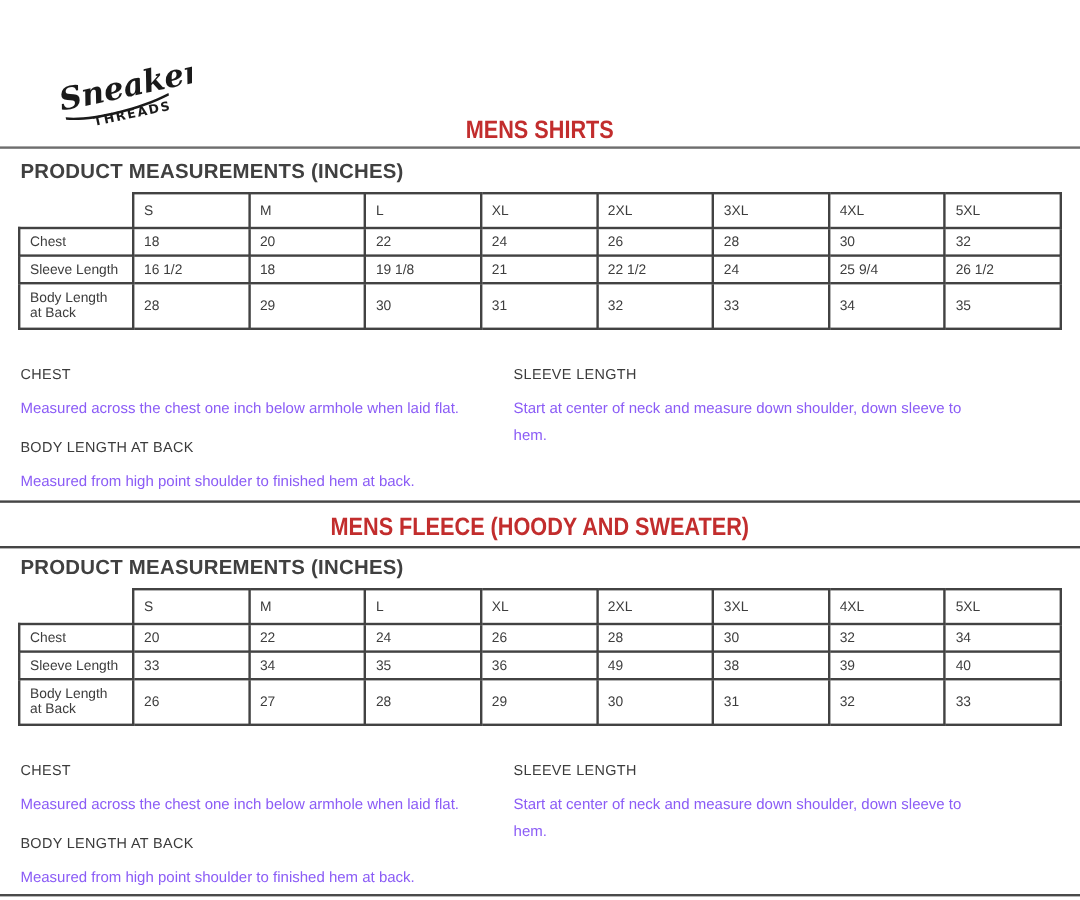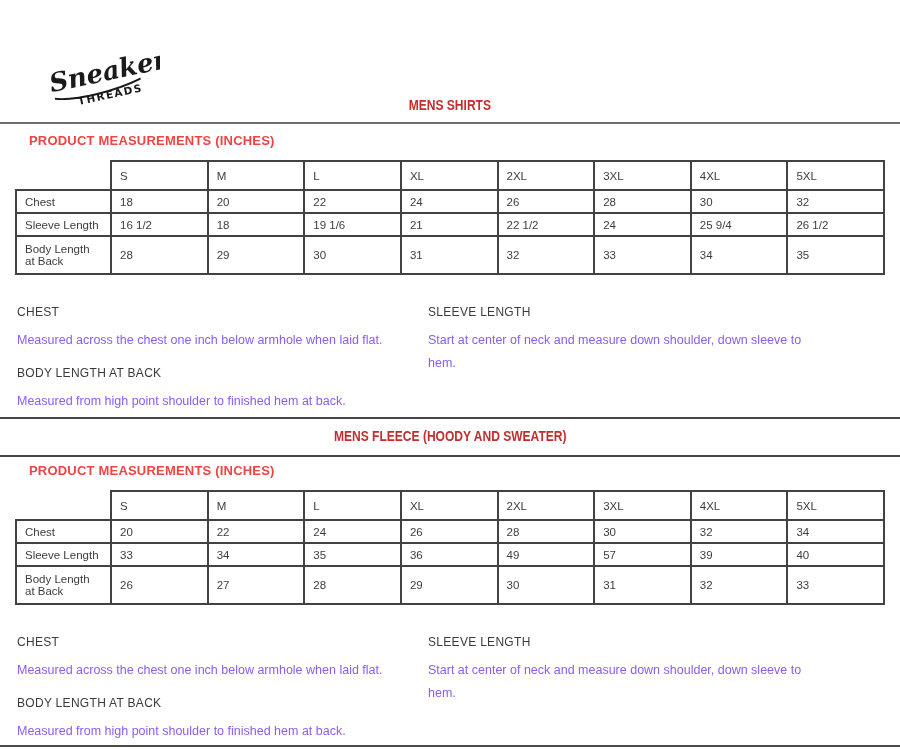--- a/index.html
+++ b/index.html
@@ -1,26 +1,26 @@
 <!DOCTYPE html>
 <html><head>
 <meta charset="utf-8">
 <style>
   html,body{margin:0;padding:0;background:#fff;}
   .page{
     position:relative;width:900px;height:750px;background:#ffffff;
     font-family:"Liberation Sans",sans-serif;color:#3f3f3f;overflow:hidden;
   }
   .logo{position:absolute;left:40px;top:42px;}
-  .section-title{position:absolute;left:0;width:900px;text-align:center;font-weight:bold;font-size:14px;}
+  .section-title{position:absolute;left:0;width:900px;text-align:center;font-weight:bold;font-size:21px;}
   .section-title .ttl{display:inline-block;transform:scaleX(0.86);transform-origin:center;}
   .rule{position:absolute;left:0;width:900px;height:2px;border:0;margin:0;padding:0;}
   .rule-gray{background:#6e6e6e;}
   .rule-dark{background:#454545;}
-  .subtitle{position:absolute;left:17px;font-weight:bold;font-size:13px;color:#ef4444;letter-spacing:0.2px;margin-left:12px;}
+  .subtitle{position:absolute;left:17px;font-weight:bold;font-size:17px;color:#404040;letter-spacing:0.2px;}
   table.size-table{position:absolute;left:15px;width:870px;border-collapse:collapse;table-layout:fixed;font-size:11.5px;color:#3d3d3d;}
   .size-table th,.size-table td{border:2px solid #424242;font-weight:normal;text-align:left;padding:2px 8px;vertical-align:middle;}
   .size-table thead th{height:23px;}
   .size-table th.blank{border:none;}
   .size-table tbody td{height:17px;}
   .size-table tbody tr.tall td{height:32px;}
   .notes-left{position:absolute;left:17px;width:420px;}
   .notes-right{position:absolute;left:428px;width:396px;}
   .note-heading{font-size:12px;color:#3b3b3b;margin:0 0 10px;letter-spacing:0.3px;}
   .note-text{font-size:12.5px;color:#8b5cf6;margin:0 0 14px;line-height:23px;}
@@ -83,21 +83,21 @@
           <td>24</td>
           <td>26</td>
           <td>28</td>
           <td>30</td>
           <td>32</td>
         </tr>
         <tr>
           <td>Sleeve Length</td>
           <td>16 1/2</td>
           <td>18</td>
-          <td>19 1/6</td>
+          <td>19 1/8</td>
           <td>21</td>
           <td>22 1/2</td>
           <td>24</td>
           <td>25 9/4</td>
           <td>26 1/2</td>
         </tr>
         <tr class="tall">
           <td>Body Length at Back</td>
           <td>28</td>
           <td>29</td>
@@ -166,21 +166,21 @@
           <td>32</td>
           <td>34</td>
         </tr>
         <tr>
           <td>Sleeve Length</td>
           <td>33</td>
           <td>34</td>
           <td>35</td>
           <td>36</td>
           <td>49</td>
-          <td>57</td>
+          <td>38</td>
           <td>39</td>
           <td>40</td>
         </tr>
         <tr class="tall">
           <td>Body Length at Back</td>
           <td>26</td>
           <td>27</td>
           <td>28</td>
           <td>29</td>
           <td>30</td>

